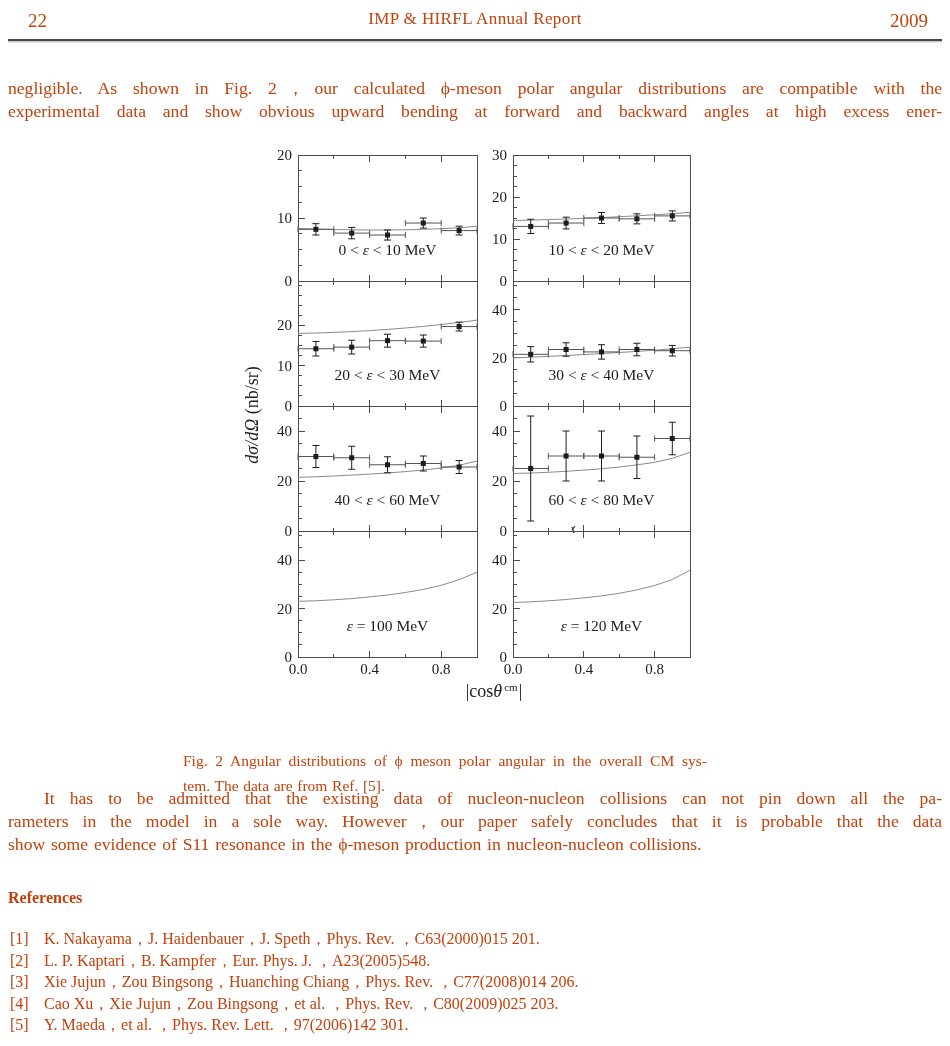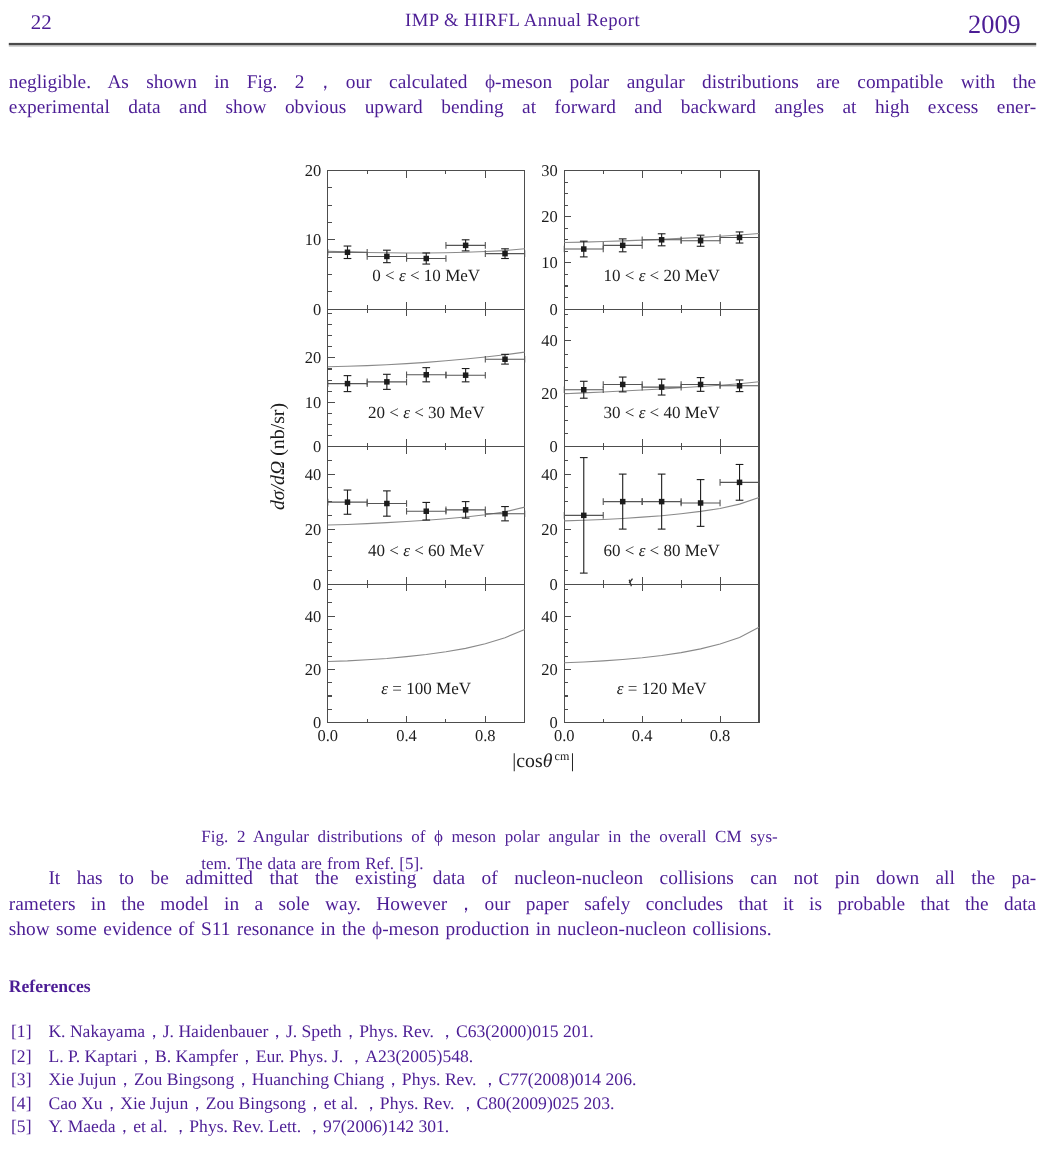--- a/index.html
+++ b/index.html
@@ -1,28 +1,28 @@
 <!DOCTYPE html>
 <html><head>
 <meta charset="utf-8">
 <style>
   html,body{margin:0;padding:0;background:#ffffff;}
   .page{
     position:relative; width:950px; height:1046px; background:#fff;
-    font-family:"Liberation Serif","DejaVu Serif",serif; color:#4c1d95;
+    font-family:"Liberation Serif","DejaVu Serif",serif; color:#c2410c;
     overflow:hidden;
   }
   
   .hdr-num{position:absolute; left:28px; top:10px; font-size:19px;}
   .hdr-title{position:absolute; left:0; right:0; top:9px; text-align:center; font-size:17px; letter-spacing:.4px;}
-  .hdr-year{position:absolute; right:22px; top:10px; font-size:24px;margin-left:20px;}
+  .hdr-year{position:absolute; right:22px; top:10px; font-size:19px;margin-left:20px;}
   .hdr-rule{position:absolute; left:8px; right:8px; top:39px; height:2px; background:#4a4a4a; box-shadow:0 1.5px 0 #c8c8c8;}
   
   .para{position:absolute; left:8px; width:934px; font-size:17.6px; line-height:23.2px; word-spacing:.08em;}
-  .para1{top:63px;}
+  .para1{top:77px;}
   .para2{top:787px;}
   .jline{text-align:justify; text-align-last:justify;}
   .indent{text-indent:36px;}
   
   .fig-svg{position:absolute; left:240px; top:150px;}
   .fig-svg text{font-family:"Liberation Serif","DejaVu Serif",serif; fill:#1c1c1c;}
   .caption{position:absolute; left:183px; width:524px; top:721px; font-size:15.5px; line-height:24.5px; word-spacing:.05em;margin-top:28px;}
   
   .refs-head{position:absolute; left:8px; top:889px; font-size:16px; font-weight:bold; font-family:"Liberation Serif","DejaVu Serif",serif;}
   .refs{position:absolute; left:10px; top:928px; font-size:16px; line-height:21.6px;}

